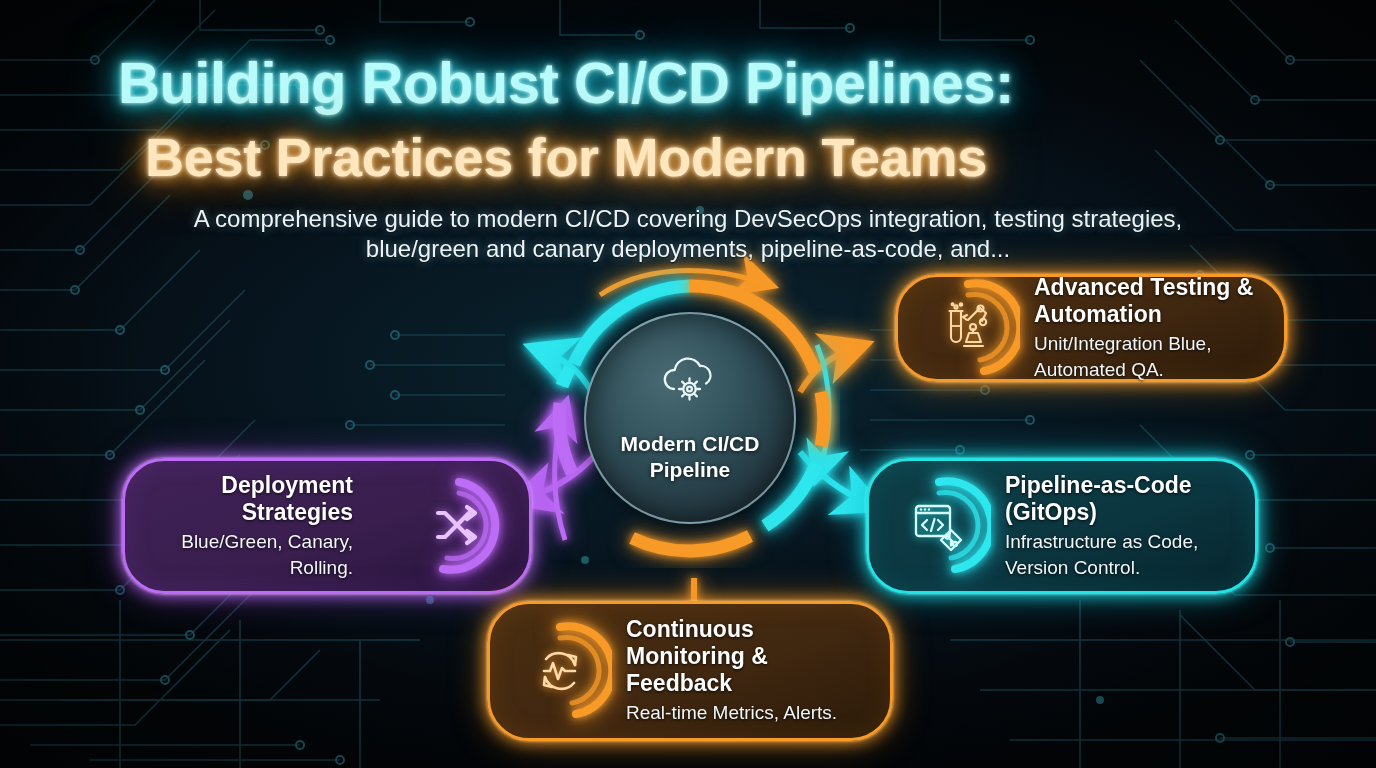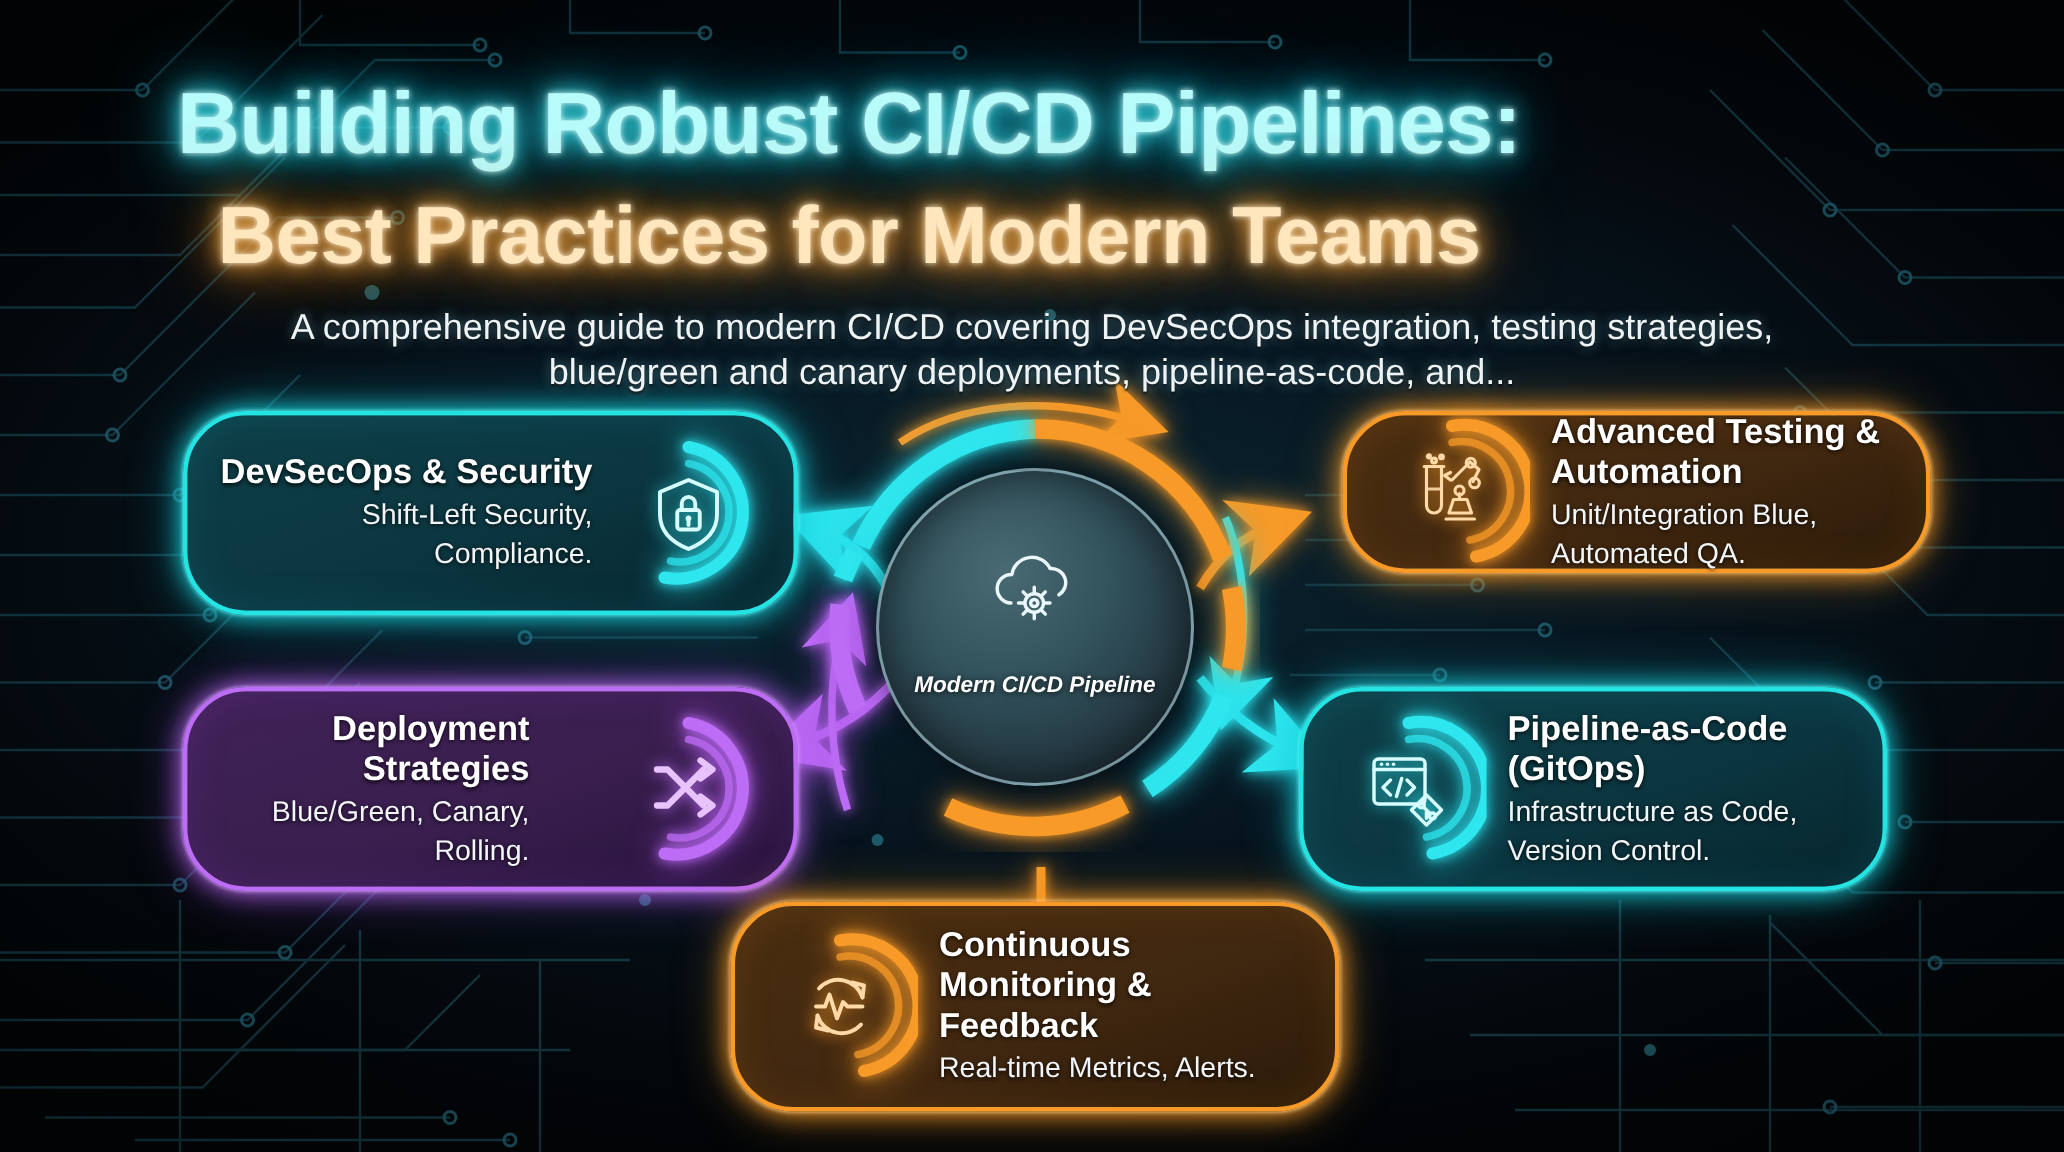--- a/index.html
+++ b/index.html
@@ -107,23 +107,22 @@
   #hub .inner{
     position:absolute; left:44px; top:44px; width:212px; height:212px;
     border-radius:50%;
     background:radial-gradient(circle at 40% 32%, #4a6a73 0%, #32525c 38%, #21333c 78%, #1a2730 100%);
     border:2px solid rgba(190,225,235,.55);
     box-shadow:inset 0 0 30px rgba(0,0,0,.55), 0 0 18px rgba(0,0,0,.5);
     display:flex; flex-direction:column; align-items:center; justify-content:center;
   }
   #hub .hublabel{
     margin-top:23px; text-align:center;
-    font-size:15px; font-weight:bold; line-height:26px; color:#fff;
+    font-size:21px; font-weight:bold; line-height:26px; color:#fff;
     text-shadow:0 1px 4px rgba(0,0,0,.8);
-    font-style:italic;
   }
   #arrows{ position:absolute; left:0; top:0; width:1376px; height:768px; z-index:4; pointer-events:none; }
 
   .glow-cy{ filter:drop-shadow(0 0 4px #2ee6ee) drop-shadow(0 0 10px rgba(35,210,225,.75)); }
   .glow-or{ filter:drop-shadow(0 0 4px #f79a28) drop-shadow(0 0 10px rgba(240,150,40,.7)); }
   .glow-pu{ filter:drop-shadow(0 0 4px #bd6cf5) drop-shadow(0 0 10px rgba(170,80,230,.7)); }
 </style>
 </head>
 <body>
 
@@ -313,39 +312,20 @@
         <path d="M19 35 a9.5 9.5 0 0 1 .6 -19 A13.5 13.5 0 0 1 45 12 a9.5 9.5 0 0 1 6 17.5"></path>
         <circle cx="34.5" cy="35" r="6.2"></circle>
         <circle cx="34.5" cy="35" r="2.4"></circle>
         <path d="M34.5 24.5 v3.4 M34.5 42.1 v3.4 M24 35 h3.4 M41.6 35 h3.4
                  M27.1 27.6 l2.4 2.4 M39.5 40 l2.4 2.4 M41.9 27.6 l-2.4 2.4 M29.5 40 l-2.4 2.4"></path>
       </svg>
       <div class="hublabel">Modern CI/CD Pipeline</div>
     </div>
   </div>
 
-  <div class="card c-teal right-icon" style="left:122px; top:274px; width:410px; height:136px;">
-    <div class="txt">
-      <div class="ctitle">DevSecOps &amp; Security</div>
-      <div class="cdesc">Shift-Left Security, Compliance.</div>
-    </div>
-    <div class="iconwrap">
-      <svg class="ring glow-cy" viewBox="0 0 104 104" fill="none">
-        <path d="M52 8 A44 44 0 1 1 36 95" stroke="#2ee6ee" stroke-width="8" stroke-linecap="round"></path>
-        <path d="M52 19 A33 33 0 1 1 40 84" stroke="#2ee6ee" stroke-width="5" stroke-linecap="round" opacity=".75"></path>
-      </svg>
-      <svg class="glyph" viewBox="0 0 52 52" fill="none" stroke="#d6fdff" stroke-width="2.6" stroke-linejoin="round" stroke-linecap="round" style="filter:drop-shadow(0 0 5px #2ee6ee);">
-        <path d="M26 4 L45 12 v15 c0 12 -9 19 -19 23 C16 46 7 39 7 27 V12 Z"></path>
-        <rect x="18.5" y="24" width="15" height="13" rx="2"></rect>
-        <path d="M21.5 24 v-4.2 a4.5 4.5 0 0 1 9 0 V24"></path>
-        <circle cx="26" cy="29.5" r="1.9" fill="#d6fdff" stroke="none"></circle>
-        <path d="M26 31 v3"></path>
-      </svg>
-    </div>
-  </div>
 
   <div class="card c-orange left-icon" style="left:866px; top:274px; width:392px; height:108px;margin-left:29px;">
     <div class="iconwrap">
       <svg class="ring glow-or" viewBox="0 0 104 104" fill="none">
         <path d="M52 8 A44 44 0 1 1 68 95" stroke="#f79a28" stroke-width="8" stroke-linecap="round"></path>
         <path d="M52 19 A33 33 0 1 1 64 84" stroke="#f79a28" stroke-width="5" stroke-linecap="round" opacity=".75"></path>
       </svg>
       <svg class="glyph" viewBox="0 0 56 52" fill="none" stroke="#ffd9a8" stroke-width="2.1" stroke-linejoin="round" stroke-linecap="round" style="filter:drop-shadow(0 0 5px #f79a28); width:56px;">
 
         <path d="M11 9 h10 v26 a5 5 0 0 1 -10 0 Z"></path>

